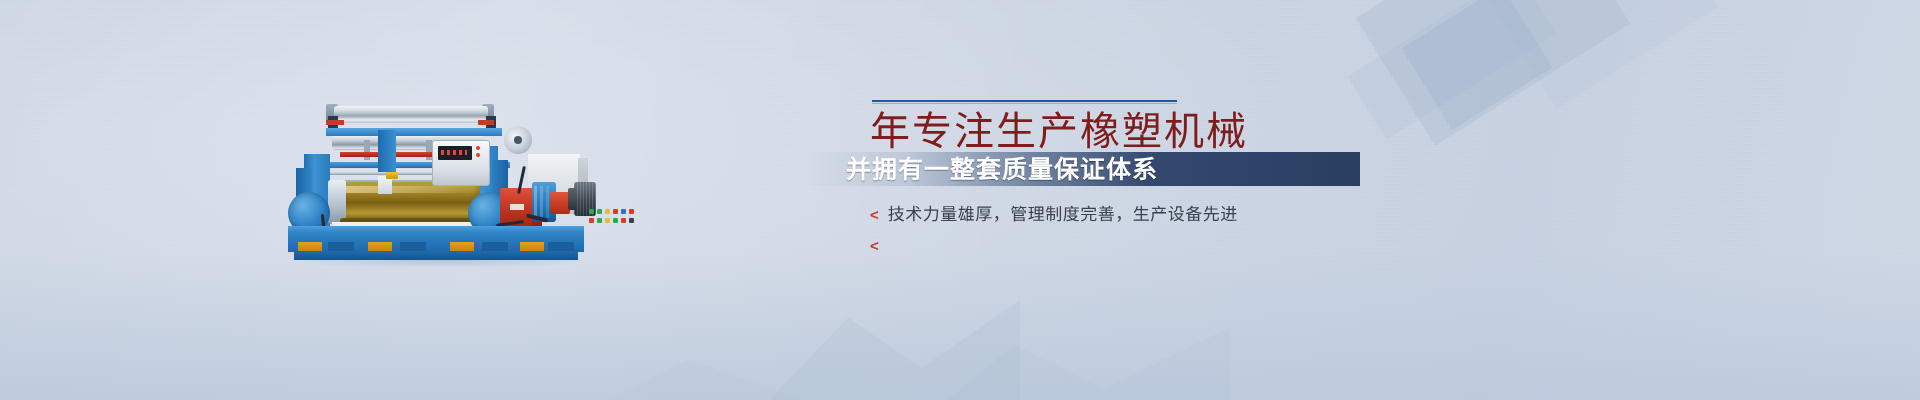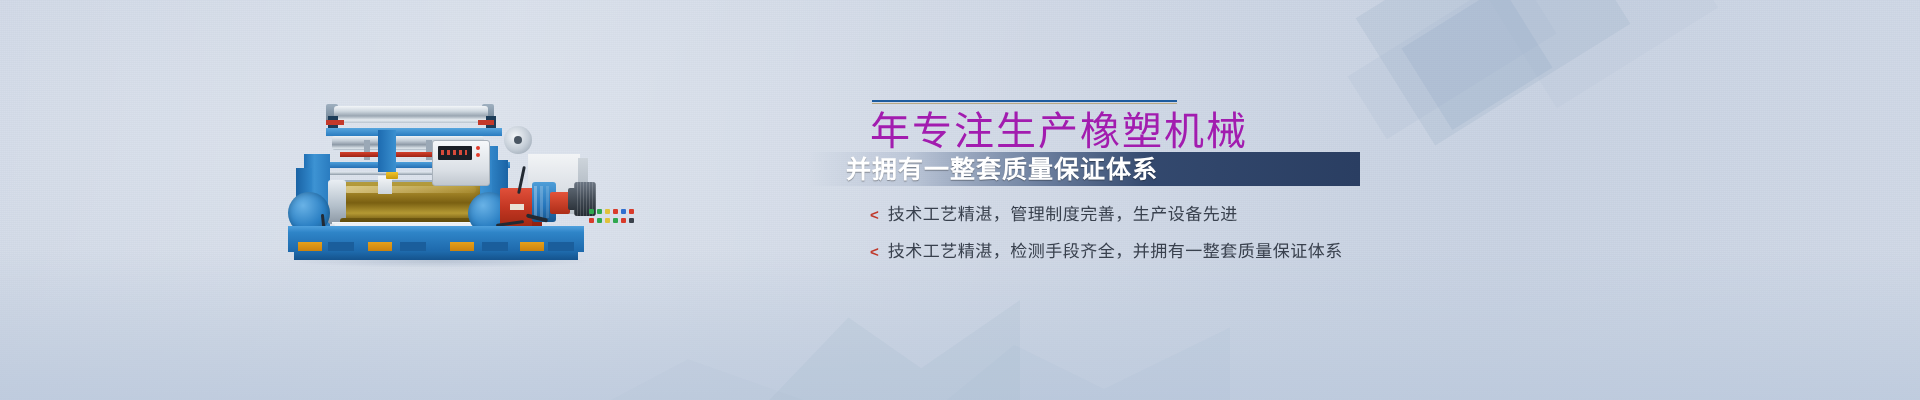--- a/index.html
+++ b/index.html
@@ -171,21 +171,21 @@
   .whitebox{left:96px;top:80px;width:14px;height:18px;background:linear-gradient(180deg,#f4f6f8,#ccd4dc);}
 
   
   .rule{position:absolute;left:872px;top:100px;width:305px;height:0;
     border-top:2px solid #1d5b9e;}
   .rule2{position:absolute;left:872px;top:103px;width:305px;height:0;
     border-top:1px solid #b9a985;}
 
   .title{
     position:absolute;left:870px;top:108px;width:520px;
-    font-size:40px;line-height:1.18;color:#a21caf;
+    font-size:40px;line-height:1.18;color:#7f1d1d;
     font-family:"DejaVu Serif","Liberation Serif",serif;
     letter-spacing:2px;white-space:nowrap;
   }
 
   .subbar{
     position:absolute;left:808px;top:152px;width:552px;height:34px;
     background:linear-gradient(90deg,
       rgba(205,214,228,0) 0%,
       rgba(150,165,190,.35) 18%,
       rgba(84,106,142,.80) 42%,
@@ -326,21 +326,20 @@
 
   <div class="title">年专注生产橡塑机械</div>
 
   <div class="subbar">
     <div class="subbar-txt">并拥有一整套质量保证体系</div>
   </div>
 
   <div class="bullets">
     <div class="bullet">
       <span class="mark">&lt;</span>
-      <span class="btext">技术工艺精湛，管理制度完善，生产设备先进</span>
+      <span class="btext">技术力量雄厚，管理制度完善，生产设备先进</span>
     </div>
     <div class="bullet">
       <span class="mark">&lt;</span>
-      <span class="btext">技术工艺精湛，检测手段齐全，并拥有一整套质量保证体系</span>
     </div>
   </div>
 
 </div>
 
 </body></html>

